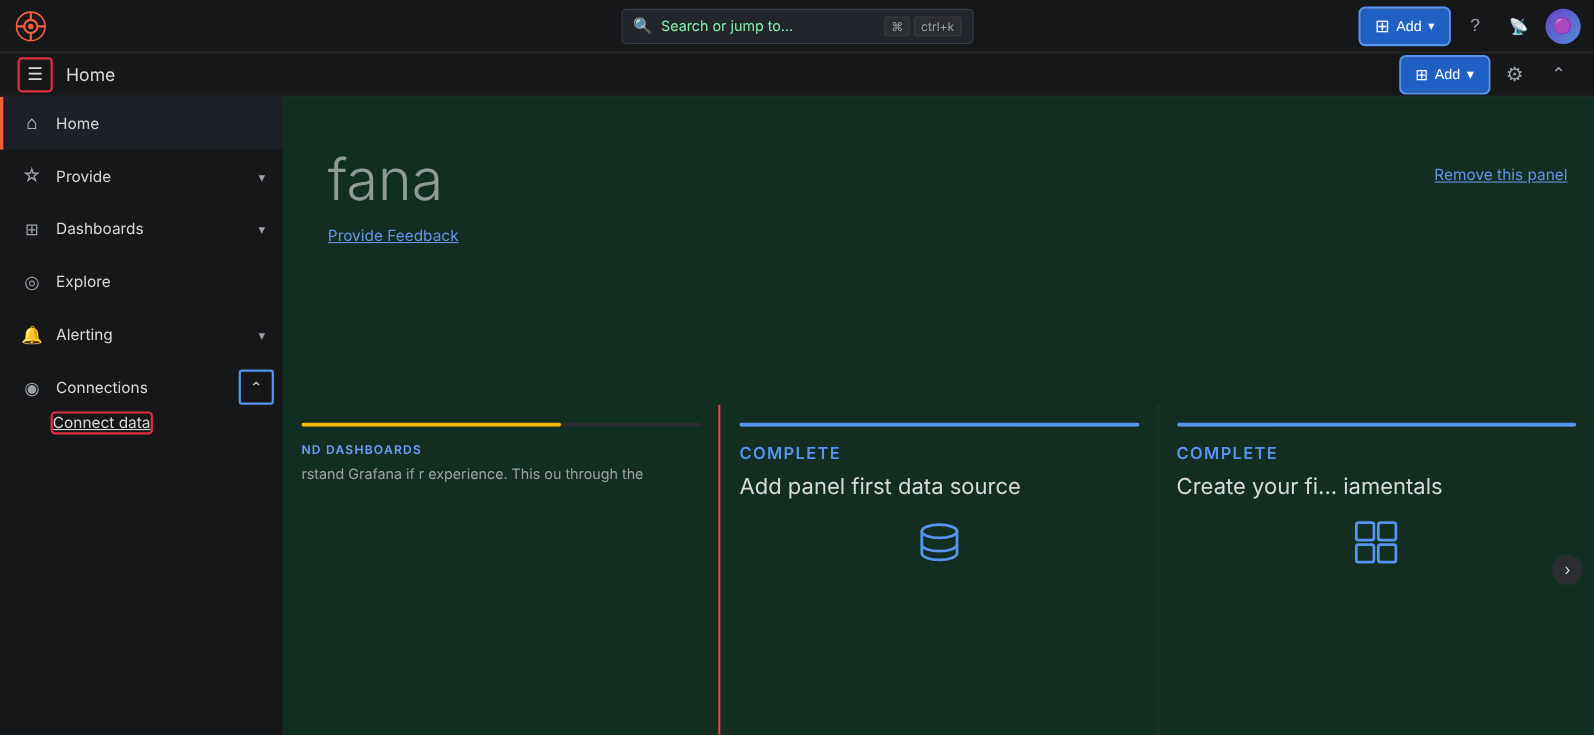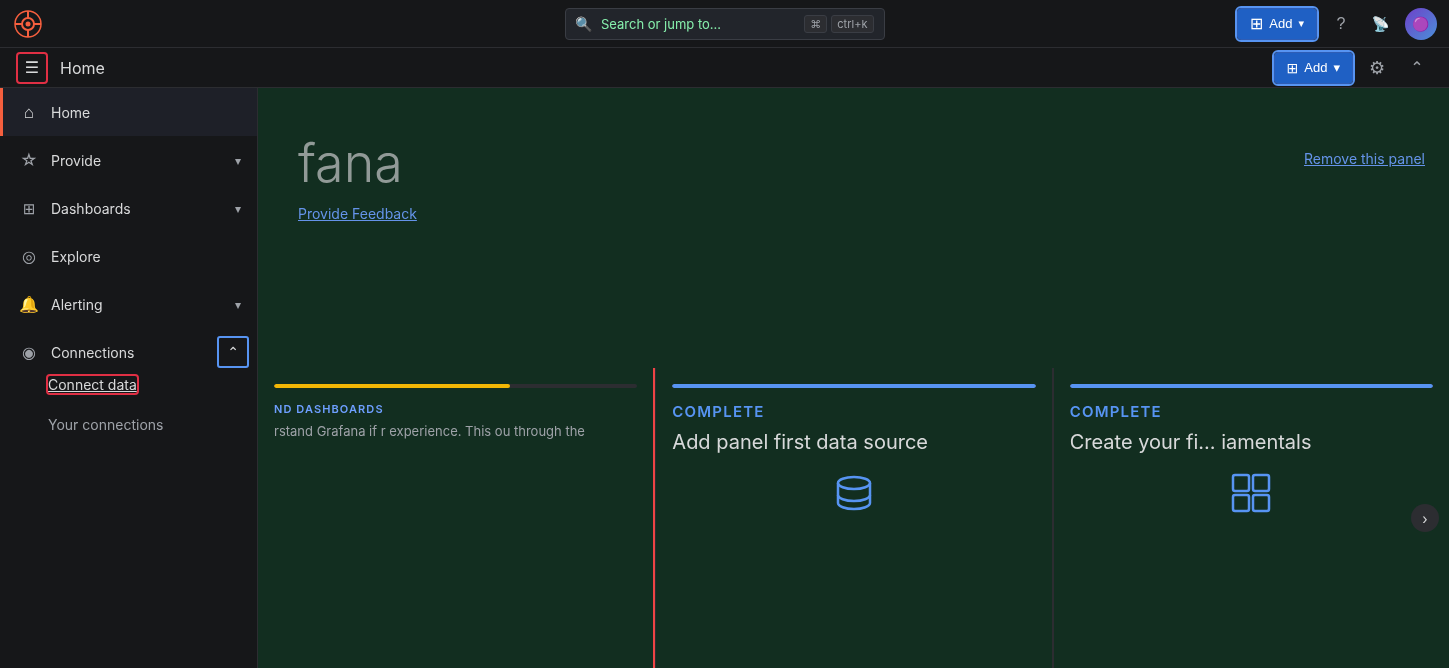--- a/index.html
+++ b/index.html
@@ -432,23 +432,20 @@
       <span class="sidebar-item-label">Connections</span>
       <button class="collapse-btn">
         <span>⌃</span>
       </button>
     </div>
 
     <div class="sidebar-sub-item">
       <span class="sidebar-sub-label connect-data-outline">Connect data</span>
     </div>
 
-    <div class="sidebar-sub-item">
-      <span class="sidebar-sub-label-plain">Your connections</span>
-    </div>
 
   </div>
 
   <div class="main-content">
     <div class="main-inner">
 
       <div style="position:absolute;inset:0;background:rgba(16,17,22,0.55);z-index:1;pointer-events:none;"></div>
 
       <h1 class="home-title" style="position:relative;z-index:2;font-size:52px;color:#c8c9ca;margin-top:20px;margin-left:8px;">fana</h1>
 

